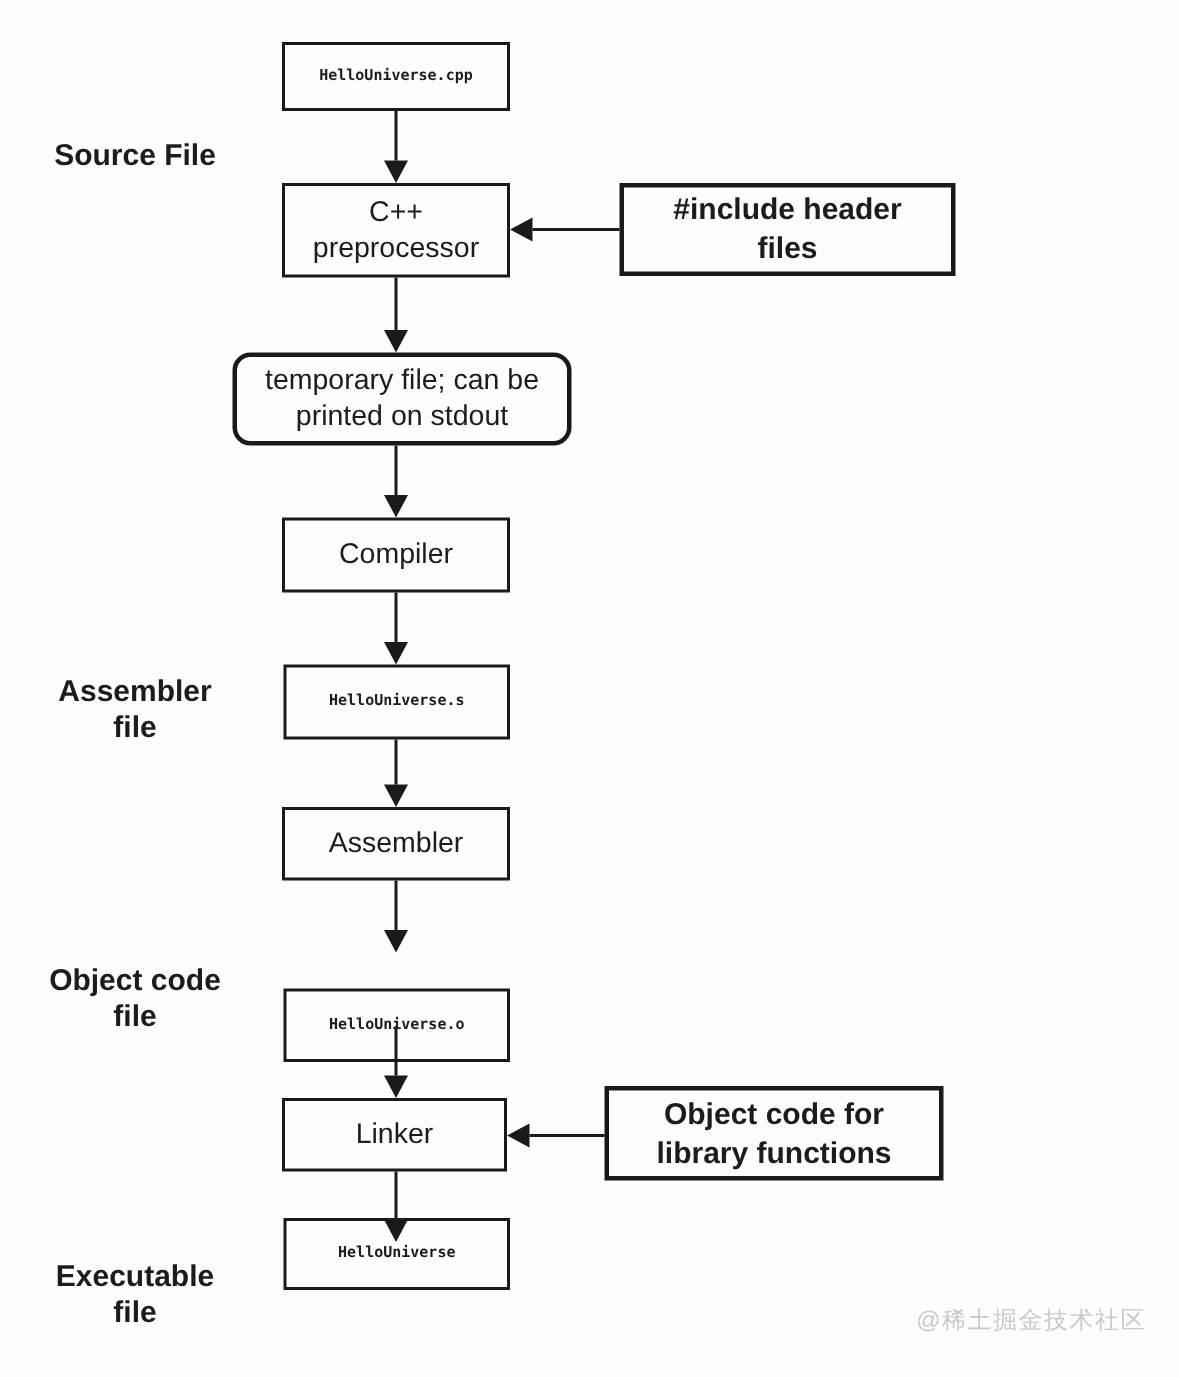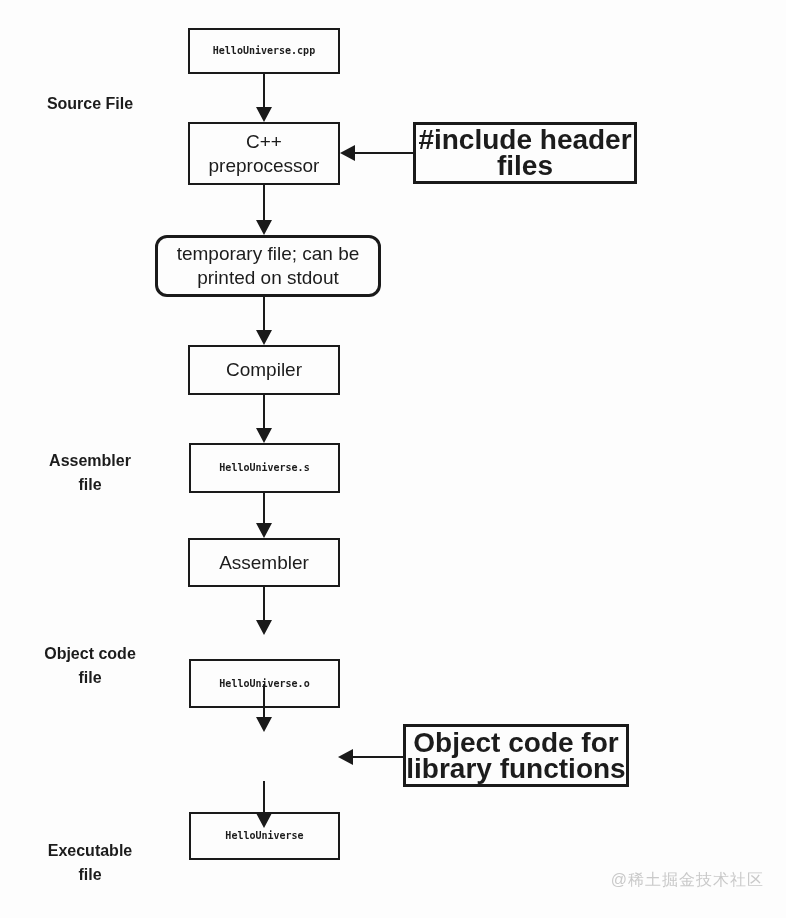--- a/index.html
+++ b/index.html
@@ -22,26 +22,26 @@
     border: 2px solid #1a1a1a;
     display: flex;
     flex-direction: column;
     align-items: center;
     justify-content: center;
     text-align: center;
     line-height: 24px;
   }
   .node.sans   { font-size: 19px; font-weight: 400; }
   .node.mono   { font-family: "DejaVu Sans Mono", monospace; font-size: 10px; font-weight: 700; letter-spacing: 0px; }
-  .node.annot  { border-width: 3px; font-size: 28px; font-weight: 700; line-height: 26px; }
+  .node.annot  { border-width: 3px; font-size: 20px; font-weight: 700; line-height: 26px; }
   .node.thick  { border-width: 3px; border-radius: 12px; }
   
   .side-label {
     position: absolute;
-    font-size: 16px;
+    font-size: 20px;
     font-weight: 700;
     text-align: center;
     line-height: 24px;
   }
   
   .varrow {
     position: absolute;
     width: 16px;
     display: flex;
     flex-direction: column;
@@ -127,20 +127,23 @@
   </div>
 
   <div class="node sans" style="left:188px; top:538px; width:152px; height:49px;">
     <span>Assembler</span>
   </div>
 
   <div class="node mono" style="left:189px; top:635px; width:151px; height:49px;margin-top:24px;">
     <span>HelloUniverse.o</span>
   </div>
 
+  <div class="node sans" style="left:188px; top:732px; width:150px; height:49px;">
+    <span>Linker</span>
+  </div>
 
   <div class="node mono" style="left:189px; top:812px; width:151px; height:48px;">
     <span>HelloUniverse</span>
   </div>
 
   <div class="node annot" style="left:413px; top:122px; width:224px; height:62px;">
     <div>#include header</div>
     <div>files</div>
   </div>
 

